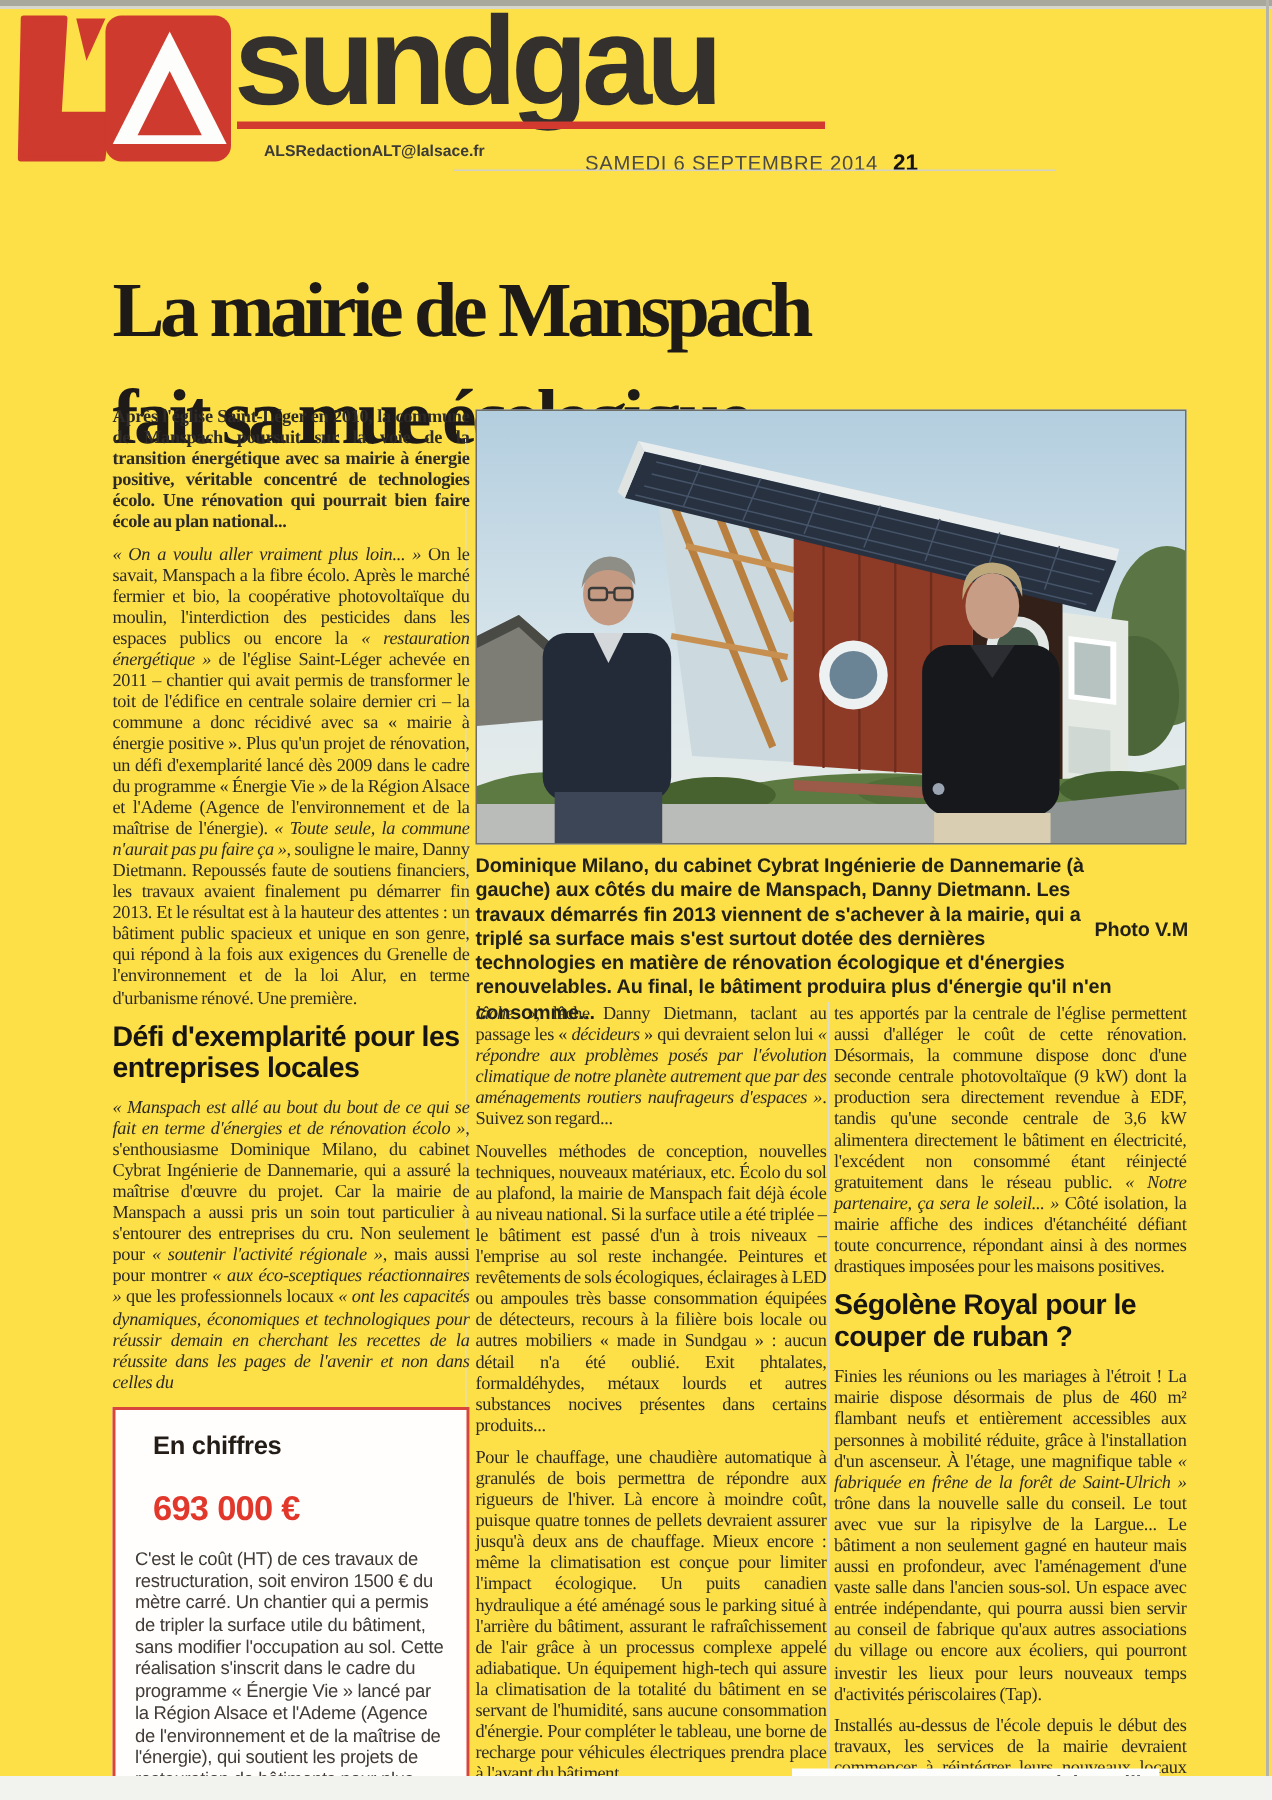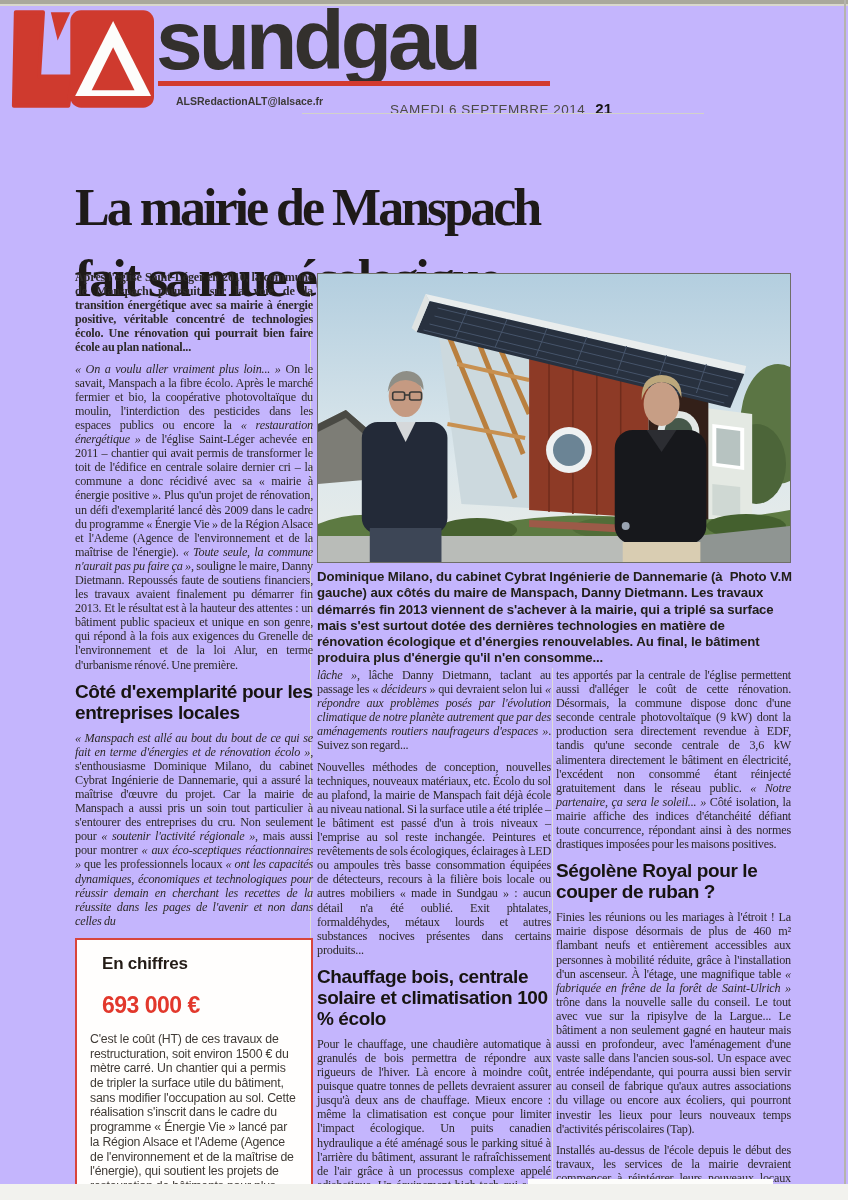--- a/index.html
+++ b/index.html
@@ -1,17 +1,17 @@
 <!DOCTYPE html>
 <html lang="fr"><head>
 <meta charset="utf-8">
 <title>sundgau</title>
 <style>
   html,body{margin:0;padding:0;background:#f2f2ee;}
-  .page{position:relative;width:848px;height:1184px;background:#c4b5fd;overflow:hidden;
+  .page{position:relative;width:848px;height:1184px;background:#fde047;overflow:hidden;
         font-family:"Liberation Sans",sans-serif;color:#2c2a28;}
   
   .scan-top{position:absolute;left:0;top:0;width:848px;height:4px;background:#a9a89c;}
   .scan-top2{position:absolute;left:0;top:4px;width:848px;height:2px;background:#d8d7cd;}
   .scan-right{position:absolute;right:2px;top:0;width:2px;height:1200px;background:#b5b4ac;}
 
   
   .logo{position:absolute;left:8px;top:8px;width:146px;height:102px;}
   .section-title{position:absolute;left:156px;top:-12px;font-size:84px;font-weight:bold;
         letter-spacing:-4px;color:#33302d;line-height:1.25;}
@@ -41,21 +41,21 @@
 
   .colrule1{position:absolute;left:310px;top:285px;width:1px;height:915px;background:#dddcd4;}
   .colrule2{position:absolute;left:552px;top:668px;width:1px;height:532px;background:#dddcd4;}
 
   
   .photo{position:absolute;left:317px;top:273px;width:474px;height:290px;
         border:1px solid #6f6f68;box-sizing:border-box;background:#cfe0e8;}
   .photo svg{display:block;width:100%;height:100%;}
   .caption{position:absolute;left:317px;top:569px;width:475px;font-weight:bold;
         font-size:13.2px;line-height:16.3px;color:#222019;letter-spacing:-.1px;}
-  .credit{float:right;font-weight:bold;color:#222019;}
+  .credit{float:right;font-weight:bold;color:#222019;margin-top:43px;}
 
   
   .stats-box{margin-top:10px;border:2px solid #d8453c;background:#fffefd;
         padding:12px 13px 18px 13px;min-height:220px;}
   .stats-title{font-size:17px;font-weight:bold;color:#241c16;margin:2px 0 18px 12px;letter-spacing:-.2px;}
   .stats-amount{font-size:23px;font-weight:bold;color:#e2382c;margin:0 0 13px 12px;letter-spacing:-.5px;}
   .stats-body{font-size:12.3px;line-height:14.7px;color:#403b36;letter-spacing:-.2px;}
 
   .byline{position:absolute;left:528px;top:1179px;width:235px;text-align:right;
         font-size:13.5px;font-weight:bold;color:#1b1916;background:#fdfdfb;padding:2px 0 4px 10px;}
@@ -89,21 +89,21 @@
     <span>fait sa mue écologique</span>
   </h1>
 
   <div class="colrule1"></div>
   <div class="colrule2"></div>
 
   <div class="col col1">
     <p class="standfirst">Après l'église Saint-Léger en 2010, la commune de Manspach poursuit sur la voie de la transition énergétique avec sa mairie à énergie positive, véritable concentré de technologies écolo. Une rénovation qui pourrait bien faire école au plan national...</p>
     <div>
         <p><em>« On a voulu aller vraiment plus loin... »</em><span> On le savait, Manspach a la fibre écolo. Après le marché fermier et bio, la coopérative photovoltaïque du moulin, l'interdiction des pesticides dans les espaces publics ou encore la </span><em>« restauration énergétique »</em><span> de l'église Saint-Léger achevée en 2011 – chantier qui avait permis de transformer le toit de l'édifice en centrale solaire dernier cri – la commune a donc récidivé avec sa « mairie à énergie positive ». Plus qu'un projet de rénovation, un défi d'exemplarité lancé dès 2009 dans le cadre du programme « Énergie Vie » de la Région Alsace et l'Ademe (Agence de l'environnement et de la maîtrise de l'énergie). </span><em>« Toute seule, la commune n'aurait pas pu faire ça »</em><span>, souligne le maire, Danny Dietmann. Repoussés faute de soutiens financiers, les travaux avaient finalement pu démarrer fin 2013. Et le résultat est à la hauteur des attentes : un bâtiment public spacieux et unique en son genre, qui répond à la fois aux exigences du Grenelle de l'environnement et de la loi Alur, en terme d'urbanisme rénové. Une première.</span></p>
-        <h2>Côté d'exemplarité pour les entreprises locales</h2>
+        <h2>Défi d'exemplarité pour les entreprises locales</h2>
         <p><em>« Manspach est allé au bout du bout de ce qui se fait en terme d'énergies et de rénovation écolo »</em><span>, s'enthousiasme Dominique Milano, du cabinet Cybrat Ingénierie de Dannemarie, qui a assuré la maîtrise d'œuvre du projet. Car la mairie de Manspach a aussi pris un soin tout particulier à s'entourer des entreprises du cru. Non seulement pour </span><em>« soutenir l'activité régionale »</em><span>, mais aussi pour montrer </span><em>« aux éco-sceptiques réactionnaires »</em><span> que les professionnels locaux </span><em>« ont les capacités dynamiques, économiques et technologiques pour réussir demain en cherchant les recettes de la réussite dans les pages de l'avenir et non dans celles du</em></p>
       </div>
     <div class="stats-box">
       <div class="stats-title">En chiffres</div>
       <div class="stats-amount">693 000 €</div>
       <div class="stats-body">C'est le coût (HT) de ces travaux de restructuration, soit environ 1500 € du mètre carré. Un chantier qui a permis de tripler la surface utile du bâtiment, sans modifier l'occupation au sol. Cette réalisation s'inscrit dans le cadre du programme « Énergie Vie » lancé par la Région Alsace et l'Ademe (Agence de l'environnement et de la maîtrise de l'énergie), qui soutient les projets de restauration de bâtiments pour plus d'efficacité énergétique, du BBC à la maison à énergie positive. La municipalité de Manspach a bénéficié à la fois de subventions d'EDF, de la Région et du conseil général du Haut-Rhin. Sans compter les économies de fonctionnement et autres recettes de revente d'électricité, chiffrées au total à près de 21 000 €/an.</div>
     </div>
   </div>
 
   <div class="photo">
@@ -179,21 +179,20 @@
   </div>
   <div class="caption">
     <span class="credit">Photo V.M</span>
     <span>Dominique Milano, du cabinet Cybrat Ingénierie de Dannemarie (à gauche) aux côtés du maire de Manspach, Danny Dietmann. Les travaux démarrés fin 2013 viennent de s'achever à la mairie, qui a triplé sa surface mais s'est surtout dotée des dernières technologies en matière de rénovation écologique et d'énergies renouvelables. Au final, le bâtiment produira plus d'énergie qu'il n'en consomme...</span>
   </div>
 
   <div class="col col2">
     <div>
         <p><em>lâche »</em><span>, lâche Danny Dietmann, taclant au passage les « </span><em>décideurs</em><span> » qui devraient selon lui </span><em>« répondre aux problèmes posés par l'évolution climatique de notre planète autrement que par des aménagements routiers naufrageurs d'espaces »</em><span>. Suivez son regard...</span></p>
         <p><span>Nouvelles méthodes de conception, nouvelles techniques, nouveaux matériaux, etc. Écolo du sol au plafond, la mairie de Manspach fait déjà école au niveau national. Si la surface utile a été triplée – le bâtiment est passé d'un à trois niveaux – l'emprise au sol reste inchangée. Peintures et revêtements de sols écologiques, éclairages à LED ou ampoules très basse consommation équipées de détecteurs, recours à la filière bois locale ou autres mobiliers « made in Sundgau » : aucun détail n'a été oublié. Exit phtalates, formaldéhydes, métaux lourds et autres substances nocives présentes dans certains produits...</span></p>
-        <h2>Chauffage bois, centrale solaire et climatisation 100 % écolo</h2>
         <p><span>Pour le chauffage, une chaudière automatique à granulés de bois permettra de répondre aux rigueurs de l'hiver. Là encore à moindre coût, puisque quatre tonnes de pellets devraient assurer jusqu'à deux ans de chauffage. Mieux encore : même la climatisation est conçue pour limiter l'impact écologique. Un puits canadien hydraulique a été aménagé sous le parking situé à l'arrière du bâtiment, assurant le rafraîchissement de l'air grâce à un processus complexe appelé adiabatique. Un équipement high-tech qui assure la climatisation de la totalité du bâtiment en se servant de l'humidité, sans aucune consommation d'énergie. Pour compléter le tableau, une borne de recharge pour véhicules électriques prendra place à l'avant du bâtiment.</span></p>
       </div>
   </div>
   <div class="col col3">
     <div>
         <p><span>tes apportés par la centrale de l'église permettent aussi d'alléger le coût de cette rénovation. Désormais, la commune dispose donc d'une seconde centrale photovoltaïque (9 kW) dont la production sera directement revendue à EDF, tandis qu'une seconde centrale de 3,6 kW alimentera directement le bâtiment en électricité, l'excédent non consommé étant réinjecté gratuitement dans le réseau public. </span><em>« Notre partenaire, ça sera le soleil... »</em><span> Côté isolation, la mairie affiche des indices d'étanchéité défiant toute concurrence, répondant ainsi à des normes drastiques imposées pour les maisons positives.</span></p>
         <h2>Ségolène Royal pour le couper de ruban ?</h2>
         <p><span>Finies les réunions ou les mariages à l'étroit ! La mairie dispose désormais de plus de 460 m² flambant neufs et entièrement accessibles aux personnes à mobilité réduite, grâce à l'installation d'un ascenseur. À l'étage, une magnifique table </span><em>« fabriquée en frêne de la forêt de Saint-Ulrich »</em><span> trône dans la nouvelle salle du conseil. Le tout avec vue sur la ripisylve de la Largue... Le bâtiment a non seulement gagné en hauteur mais aussi en profondeur, avec l'aménagement d'une vaste salle dans l'ancien sous-sol. Un espace avec entrée indépendante, qui pourra aussi bien servir au conseil de fabrique qu'aux autres associations du village ou encore aux écoliers, qui pourront investir les lieux pour leurs nouveaux temps d'activités périscolaires (Tap).</span></p>
         <p><span>Installés au-dessus de l'école depuis le début des travaux, les services de la mairie devraient commencer à réintégrer leurs nouveaux locaux dès aujourd'hui. L'ouverture au public est prévue pour la semaine prochaine. Et la mairie positive de Manspach n'a pas fini de faire parler d'elle : on évoque déjà la venue de la ministre de l'Écologie, du Développement durable et de l'Énergie, Ségolène Royal, pour le couper de ruban !</span></p>
       </div>

